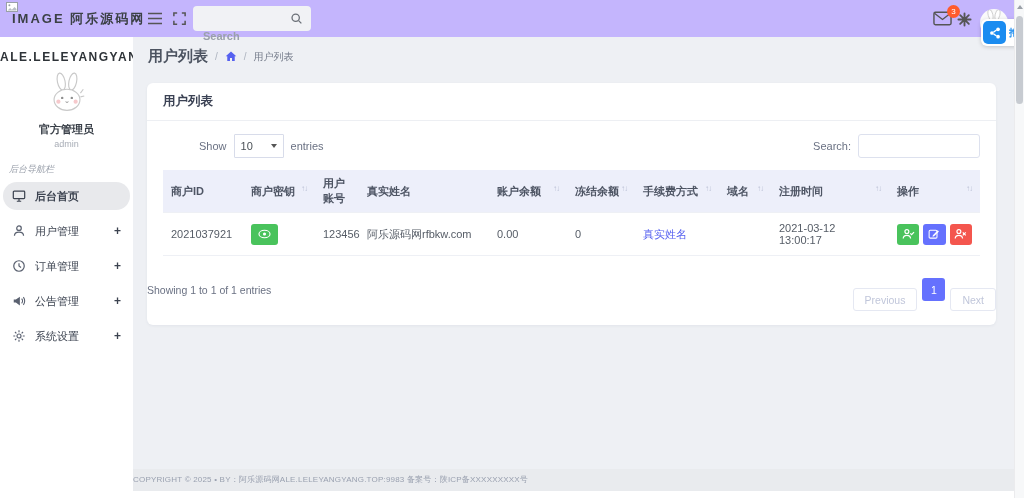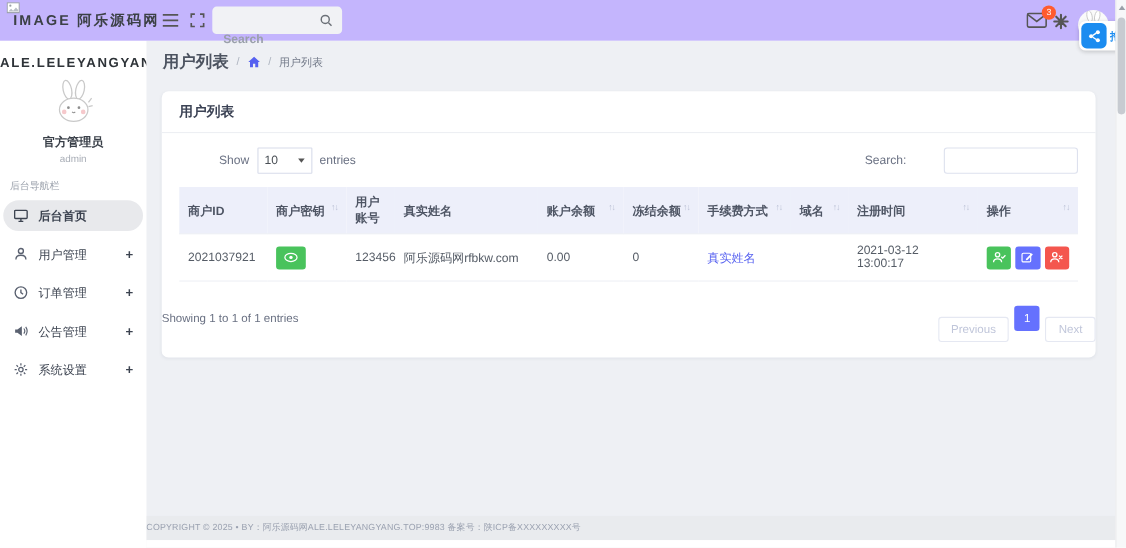--- a/index.html
+++ b/index.html
@@ -30,41 +30,41 @@
   .scrollbar .arrow { position:absolute; top:5px; left:2px; width:0; height:0; border-left:3px solid transparent; border-right:3px solid transparent; border-bottom:4px solid #9aa0a8; }
   .scrollbar .thumb { position:absolute; top:16px; left:1px; width:7px; height:88px; border-radius:4px; background:#c7cbd1; cursor:pointer; }
 
   
   .sidebar { position:absolute; top:37px; left:0; width:133px; bottom:0; background:#fff; z-index:2; }
   .brand { margin-top:13px; text-align:center; font-size:12px; font-weight:bold; letter-spacing:1.5px; color:#2e3338; white-space:nowrap; overflow:hidden; }
   .suser { text-align:center; margin-top:8px; }
   .suser .avatar { width:46px; height:46px; margin:0 auto; }
   .suser .uname { font-size:11px; font-weight:bold; color:#3a4049; margin-top:4px; }
   .suser .urole { font-size:9px; color:#a8adb6; margin-top:2px; }
-  .navlabel { font-size:9px; color:#9aa0ab; margin:14px 0 6px 9px; }
+  .navlabel { font-size:9px; color:#9aa0ab; margin:14px 0 6px 9px;font-style:italic; }
   .nav { padding:0 3px; }
   .nav-item { display:flex; align-items:center; height:28px; padding:0 9px; border-radius:16px; margin-bottom:7px; font-size:11px; color:#3c4350; cursor:pointer; }
   .nav-item .nicon { width:15px; color:#5a6170; margin-right:8px; flex:0 0 auto; }
   .nav-item .plus { margin-left:auto; color:#3c4350; font-size:12px; font-weight:bold; }
   .nav-item.active { background:#e8e9ec; font-weight:bold; }
 
   
   .main { position:absolute; top:37px; left:133px; right:0; bottom:0; background:#eef0f4; }
   .crumbs { position:absolute; left:15px; top:10px; display:flex; align-items:center; }
   .crumbs .title { font-size:15px; font-weight:bold; color:#4c5360; }
   .crumbs .sep { font-size:10px; color:#aeb4c0; margin:0 7px; }
   .crumbs .home { color:#5661f0; }
   .crumbs .cur { font-size:10px; color:#737a89; }
 
   .card { position:absolute; left:14px; top:46px; width:849px; background:#fff; border-radius:6px; box-shadow:0 1px 3px rgba(40,50,80,.06); padding-bottom:12px; }
   .card-title { font-size:12.5px; font-weight:bold; color:#3b4254; padding:10px 16px; border-bottom:1px solid #edeff3; }
   .controls { display:flex; align-items:center; padding:13px 16px 10px; font-size:11px; color:#6a7183;margin-left:36px; }
   .pagesize { display:inline-flex; align-items:center; justify-content:space-between; width:50px; height:24px; border:1px solid #d8dcea; border-radius:1px; margin:0 7px; padding:0 6px; color:#4a5056; cursor:pointer; background:#fff; }
   .pagesize .caret { width:0; height:0; border-left:3.5px solid transparent; border-right:3.5px solid transparent; border-top:4px solid #555; }
-  .csearch { margin-left:auto; display:flex; align-items:center;gap:27px; }
+  .csearch { margin-left:auto; display:flex; align-items:center; }
   .csearch input { width:122px; height:24px; border:1px solid #dde1ee; border-radius:3px; margin-left:7px; padding:0 8px; font-size:11px; outline:none; font-family:inherit; }
 
   table.dt { width:817px; margin:2px 16px 0; border-collapse:collapse; table-layout:fixed; }
   .dt th { background:#edeffa; font-size:11px; font-weight:bold; color:#4e5564; text-align:left; padding:6px 8px; height:26px; }
   .dt th .sort { float:right; font-size:8px; color:#bcc2d6; letter-spacing:-1px; }
   .dt td { font-size:11px; color:#555c66; padding:9px 8px; height:37px; border-top:1px solid #eef0f5; border-bottom:1px solid #eef0f5; background:#fff; vertical-align:middle; }
   .link { color:#5661f0; text-decoration:none; cursor:pointer; }
   .btn { display:inline-flex; align-items:center; justify-content:center; border:none; border-radius:3px; cursor:pointer; }
   .btn-eye { width:27px; height:21px; background:#49c35c; }
   .actions { display:flex; gap:4px; }

